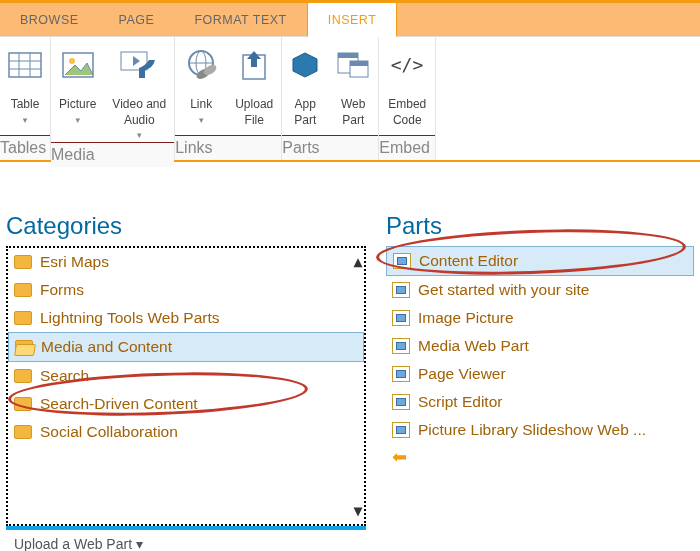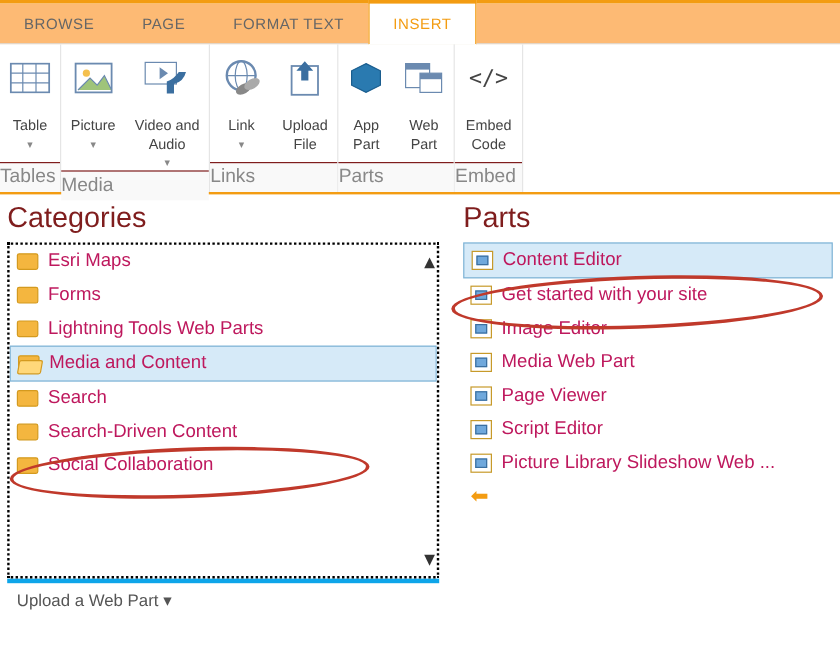--- a/index.html
+++ b/index.html
@@ -80,22 +80,23 @@
   .dropdown-caret { font-size: 9px; color: #888; display:block; margin-top:2px;}
   .panels {
     display: flex;
     padding: 6px 6px 0 6px;
   }
   .panel-left { width: 360px; }
   .panel-right { margin-left: 20px; flex:1; }
   .panel-title {
     font-size: 24px;
     font-weight: 300;
-    color: #7f1d1d;
+    color: #0369a1;
     margin-bottom: 6px;
+    margin-top: 44px;
   }
   .cat-box {
     border: 2px dotted #000;
     background: #fff;
     position: relative;
     height: 280px;
     overflow: hidden;
   }
   .scroll-arrow {
     position: absolute;
@@ -104,21 +105,21 @@
     font-weight: bold;
     cursor: pointer;
   }
   .scroll-arrow.up { top: 4px; }
   .scroll-arrow.down { bottom: 4px; }
   .list-row {
     display: flex;
     align-items: center;
     padding: 5px 6px;
     font-size: 15.5px;
-    color: #be185d;
+    color: #a16207;
     cursor: pointer;
   }
   .list-row.selected {
     background: #d6eaf8;
     border: 1px solid #7fb3d5;
     text-align: center;
   }
   .folder-icon {
     width: 18px; height: 14px;
     background: #f4b63f;
@@ -358,21 +359,21 @@
         <div class="list-row">
           <div class="part-icon">
             <div class="inner"></div>
           </div>
           <span>Get started with your site</span>
         </div>
         <div class="list-row">
           <div class="part-icon">
             <div class="inner"></div>
           </div>
-          <span>Image Editor</span>
+          <span>Image Picture</span>
         </div>
         <div class="list-row">
           <div class="part-icon">
             <div class="inner"></div>
           </div>
           <span>Media Web Part</span>
         </div>
         <div class="list-row">
           <div class="part-icon">
             <div class="inner"></div>

